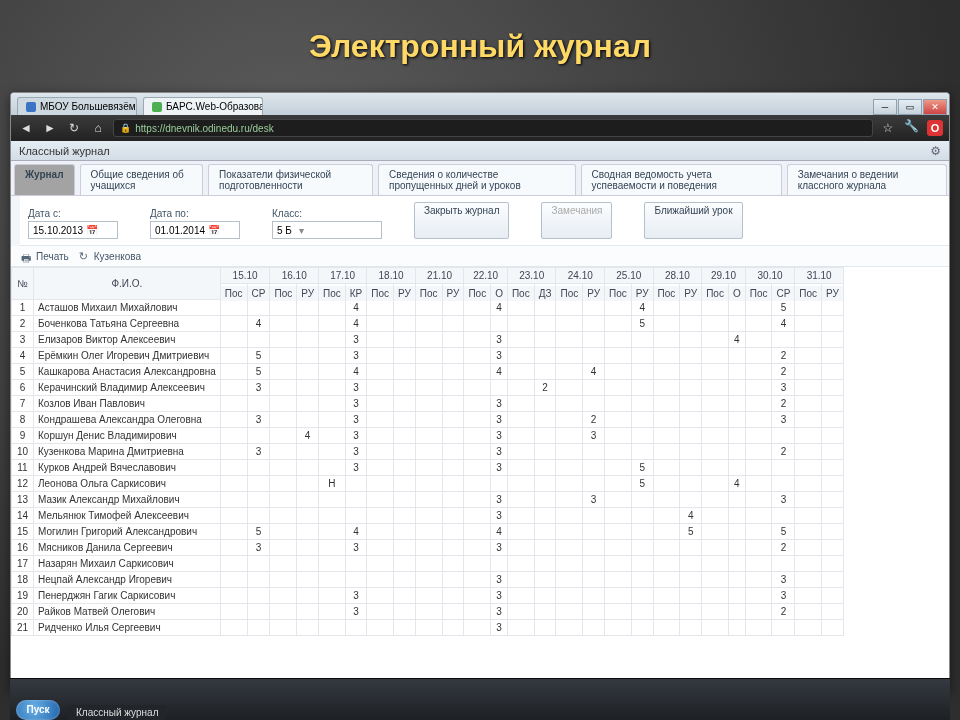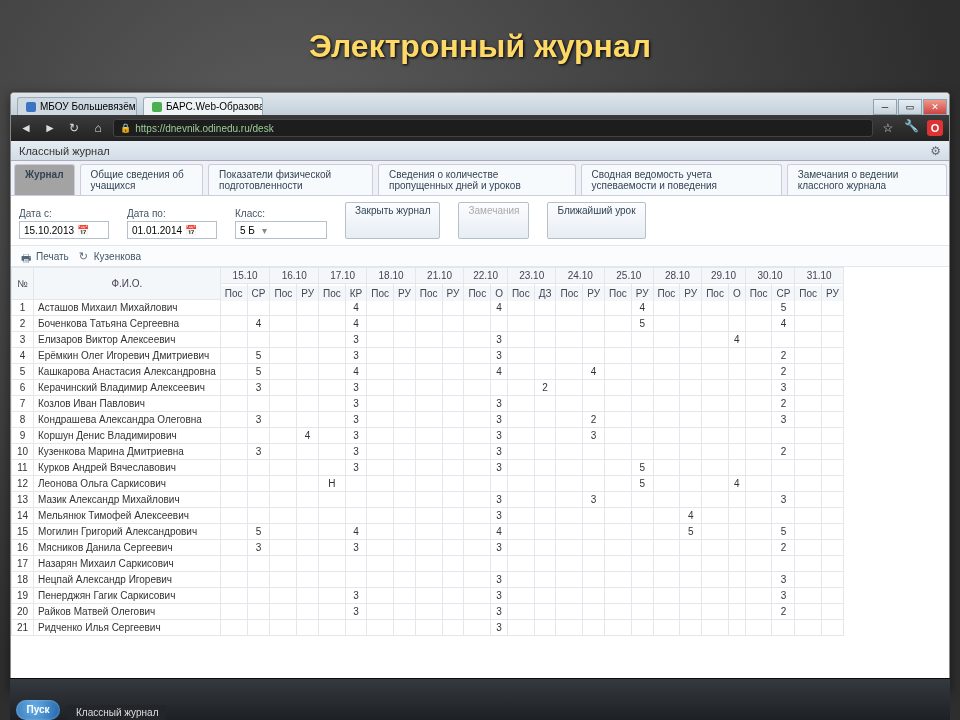--- a/index.html
+++ b/index.html
@@ -20,21 +20,21 @@
   .address { flex: 1; height: 18px; background: #1d1d1d; border: 1px solid #444; border-radius: 3px; color: #9c9; font-size: 10px; padding: 1px 6px; display: flex; align-items: center; gap: 4px; }
   .lock { color: #6c6; font-size: 9px; }
   .wrench { width: 18px; height: 18px; font-size: 12px; color: #ccc; text-align:center; }
   .o-red { width: 16px; height: 16px; background: #d33; border-radius: 3px; color: #fff; font-weight: bold; font-size: 11px; text-align: center; line-height: 16px; }
   .app { flex: 1; background: #f3f6f9; display: flex; flex-direction: column; min-height: 0; }
   .panel-title { height: 20px; background: linear-gradient(#e5ecf3,#d3dde6); border-bottom: 1px solid #aab; padding: 3px 8px; font-size: 11px; color: #333; display:flex; align-items:center; gap:6px;}
   .panel-title .gear { font-size:12px; color:#667; margin-left:auto;}
   .app-tabs { display: flex; background: #eef2f6; border-bottom: 1px solid #ccd; }
   .app-tab { padding: 4px 10px; border: 1px solid #ccd; border-bottom: none; background: #f7fafd; margin: 3px 2px 0 3px; border-radius: 3px 3px 0 0; font-size: 10px; color: #345; }
   .app-tab.active { background: #a3a3a3; font-weight: bold; }
-  .filters { display: flex; align-items: flex-end; padding: 6px 8px; gap: 18px; background: #fff; border-bottom: 1px solid #e2e7ec; }
+  .filters { display: flex; align-items: flex-end; padding: 6px 8px; gap: 32px; background: #fff; border-bottom: 1px solid #e2e7ec; margin-left: 9px; }
   .fld { display: flex; flex-direction: column; gap: 2px; }
   .fld label { font-size: 10px; color: #456; }
   .inp { height: 18px; border: 1px solid #b5c0ca; background: #fff; font-size: 10px; padding: 1px 4px; display: flex; align-items: center; gap: 3px; }
   .inp .cal { color: #789; font-size: 10px; }
   .inp.sel::after { content: "▾"; color: #888; margin-left: 4px; }
   .filters .btn { height: 37px; padding: 2px 9px; border: 1px solid #b5c0ca; background: linear-gradient(#fcfdff,#e7edf3); border-radius: 2px; font-size: 10px; color: #345; }
   .filters .btn.disabled { color: #aaa; }
   .toolbar2 { display: flex; align-items:center; gap: 10px; padding: 4px 10px; background: #fbfcfe; border-bottom: 1px solid #e2e7ec; font-size: 10px; color: #456; }
   .tool { display: flex; align-items: center; gap: 3px; }
   .tool .i { width: 12px; height: 12px; font-size: 11px; color: #567; }
@@ -111,21 +111,21 @@
       </div>
       <div class="fld">
         <label>Дата по:</label>
         <div class="inp" style="width:90px">
           <span>01.01.2014</span>
             <span class="cal">📅</span>
         </div>
       </div>
       <div class="fld">
         <label>Класс:</label>
-        <div class="inp sel" style="width:92px">
+        <div class="inp sel" style="width:110px">
           <span>5 Б</span>
         </div>
       </div>
       <div class="btn">Закрыть журнал</div>
       <div class="btn disabled">Замечания</div>
       <div class="btn">Ближайший урок</div>
     </div>
 
     <div class="toolbar2">
       <div class="tool">

